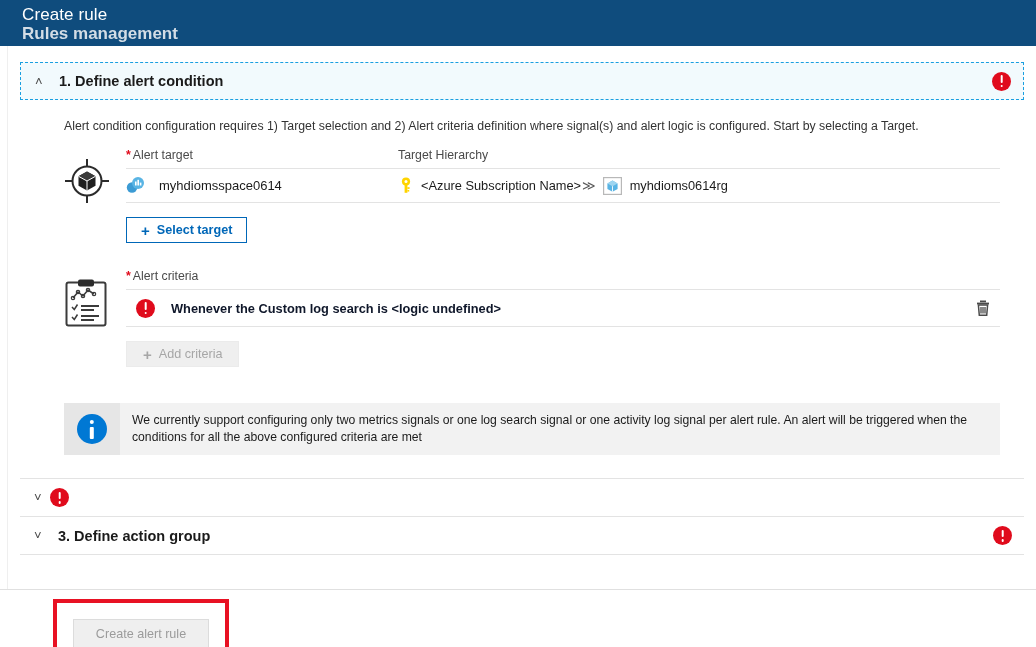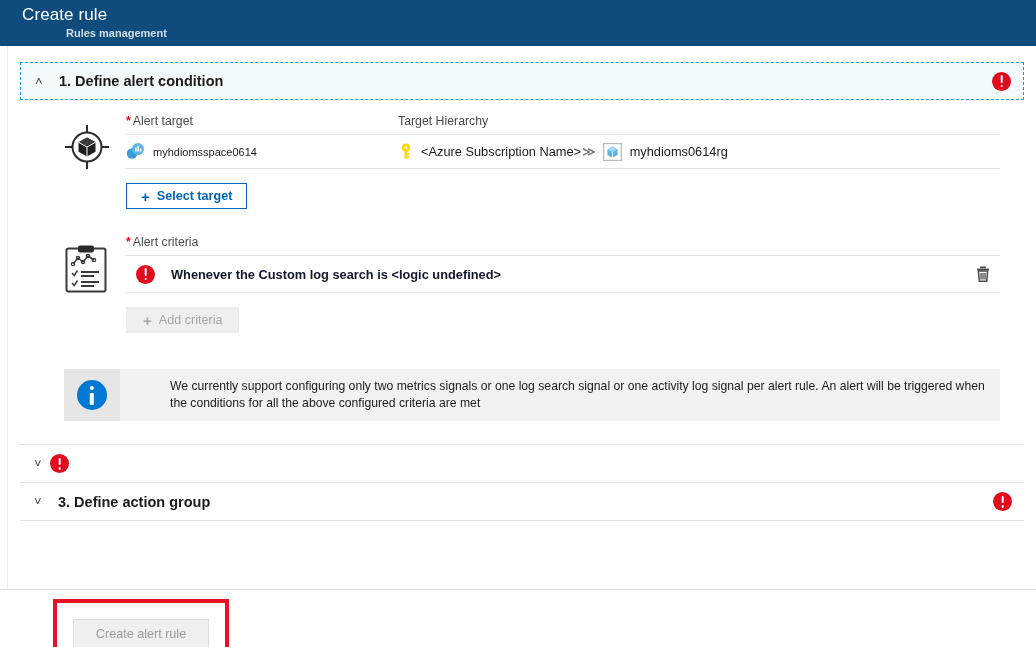--- a/index.html
+++ b/index.html
@@ -24,25 +24,24 @@
     padding: 4px 0 0 22px;
     color: #ffffff;
   }
   .header-title {
     font-size: 17px;
     font-weight: 400;
     line-height: 22px;
     letter-spacing: 0.1px;
   }
   .header-sub {
-    font-size: 11px;
+    font-size: 17px;
     font-weight: 700;
     line-height: 15px;
     color: #d3dde6;
-    margin-left: 44px;
   }
 
   
   .page {
     position: relative;
     background: #ffffff;
     height: 601px;
   }
   .content-area {
     height: 543px;
@@ -146,22 +145,23 @@
     display: flex;
     align-items: center;
     height: 35px;
     border-top: 1px solid #e3e3e3;
     border-bottom: 1px solid #e3e3e3;
   }
   .value-col-a {
     width: 272px;
     display: flex;
     align-items: center;
-    font-size: 11px;
+    font-size: 13px;
     color: #1b1b1b;
+    gap: 6px;
   }
   .value-col-b {
     display: flex;
     align-items: center;
     font-size: 12.8px;
     color: #1b1b1b;
   }
   .sep-chev {
     color: #5a5a5a;
     font-size: 13px;
@@ -237,21 +237,20 @@
     cursor: pointer;
     flex: 0 0 auto;
   }
 
   
   .info-banner {
     display: flex;
     margin: 36px 36px 0 64px;
     background: #f2f2f2;
     min-height: 52px;
-    gap: 38px;
   }
   .info-ico-wrap {
     width: 56px;
     flex: 0 0 56px;
     background: #e6e6e6;
     display: flex;
     align-items: center;
     justify-content: center;
   }
   .info-circle {
@@ -349,20 +348,21 @@
   <div class="left-stripe"></div>
 
   <div class="content-area">
 
     <div class="section-open-header">
       <span class="chev">˄</span>
       <span class="section-title">1. Define alert condition</span>
       <span class="err-icon"></span>
     </div>
 
+    <div class="desc">Alert condition configuration requires 1) Target selection and 2) Alert criteria definition where signal(s) and alert logic is configured. Start by selecting a Target.</div>
 
     <div class="block">
       <div class="block-icon">
         <svg width="46" height="46" viewBox="0 0 46 46">
           <circle cx="23" cy="23" r="14.5" fill="none" stroke="#2b2b2b" stroke-width="2"></circle>
           <line x1="23" y1="1" x2="23" y2="8" stroke="#2b2b2b" stroke-width="2"></line>
           <line x1="23" y1="38" x2="23" y2="45" stroke="#2b2b2b" stroke-width="2"></line>
           <line x1="1" y1="23" x2="8" y2="23" stroke="#2b2b2b" stroke-width="2"></line>
           <line x1="38" y1="23" x2="45" y2="23" stroke="#2b2b2b" stroke-width="2"></line>
           <path d="M23 13.5 L31.5 18.3 L31.5 27.7 L23 32.5 L14.5 27.7 L14.5 18.3 Z" fill="#1f1f1f"></path>

